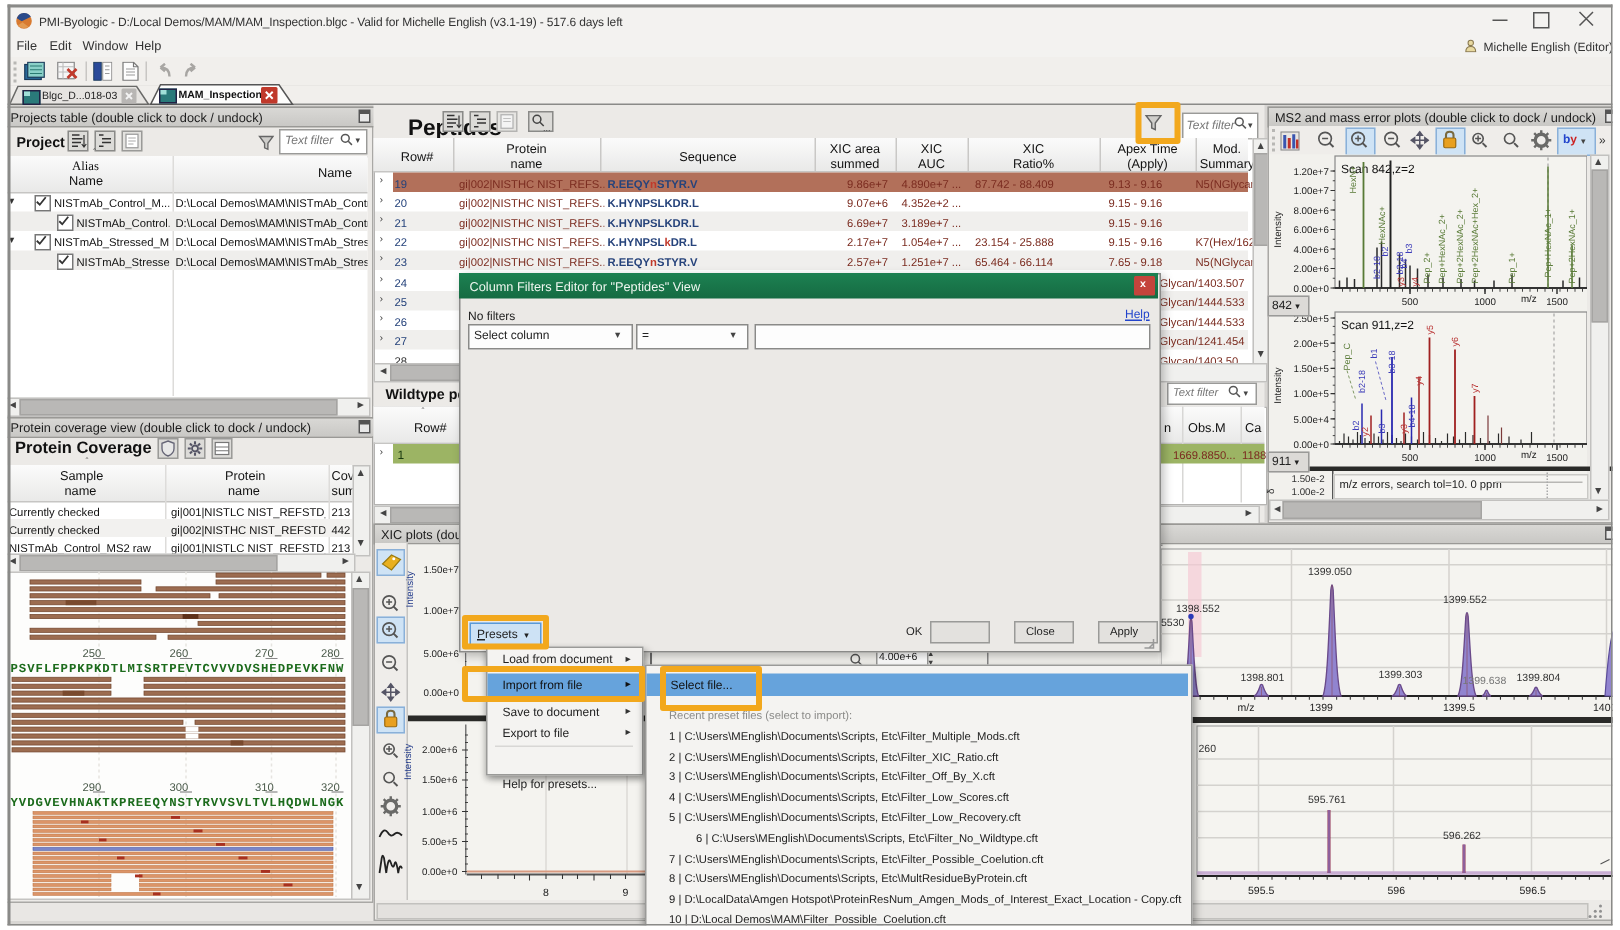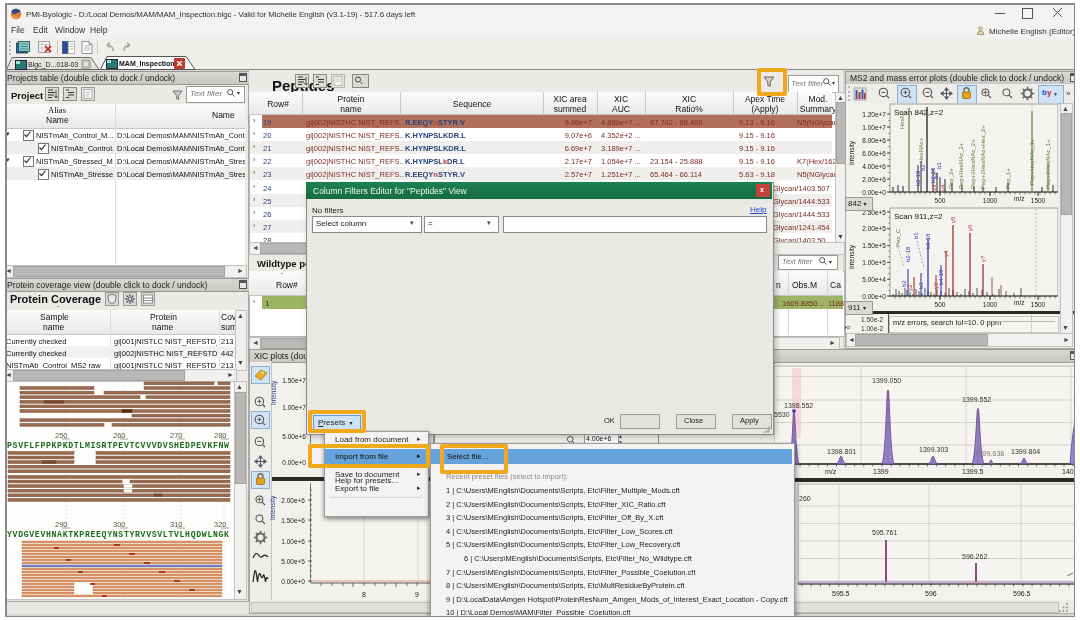--- a/index.html
+++ b/index.html
@@ -440,21 +440,21 @@
     <div class="t" style="left:739px;top:157.3px;font-size:7.5px;color:#7b2c20;">9.15 - 9.16</div>
     <div class="t" style="left:797px;top:157.3px;font-size:7.5px;color:#7b2c20;max-width:40px;overflow:hidden;">K7(Hex/162.0528)</div>
     <div class="abs" style="left:250px;top:167.4px;width:582px;height:13px;background:#f0efed;"></div>
     <div class="t" style="left:253px;top:169.4px;font-size:7px;color:#444;">›</div>
     <div class="t" style="left:263px;top:170.4px;font-size:7.5px;color:#26437b;">23</div>
     <div class="t" style="left:306px;top:170.4px;font-size:7.5px;color:#7b2c20;max-width:97px;overflow:hidden;">gi|002|NISTHC NIST_REFS...</div>
     <div class="t" style="left:405px;top:170.4px;font-size:7.5px;color:#26437b;font-weight:bold;">R.EEQY<i>n</i>STYR.V</div>
     <div class="t" style="left:592px;top:170.4px;font-size:7.5px;color:#7b2c20;transform:translateX(-100%);">2.57e+7</div>
     <div class="t" style="left:601px;top:170.4px;font-size:7.5px;color:#7b2c20;">1.251e+7 ...</div>
     <div class="t" style="left:650px;top:170.4px;font-size:7.5px;color:#7b2c20;">65.464 - 66.114</div>
-    <div class="t" style="left:739px;top:170.4px;font-size:7.5px;color:#7b2c20;">5.63 - 9.18</div>
+    <div class="t" style="left:739px;top:170.4px;font-size:7.5px;color:#7b2c20;">7.65 - 9.18</div>
     <div class="t" style="left:797px;top:170.4px;font-size:7.5px;color:#7b2c20;max-width:40px;overflow:hidden;">N5(NGlycan/1241.454</div>
     <div class="t" style="left:253px;top:182.5px;font-size:7px;color:#444;">›</div>
     <div class="t" style="left:263px;top:183.5px;font-size:7.5px;color:#26437b;">24</div>
     <div class="t" style="left:306px;top:183.5px;font-size:7.5px;color:#7b2c20;max-width:97px;overflow:hidden;">gi|002|NISTHC NIST_REFS...</div>
     <div class="t" style="left:405px;top:183.5px;font-size:7.5px;color:#26437b;font-weight:bold;">R.EEQY<i>n</i>STYR.V</div>
     <div class="t" style="left:592px;top:183.5px;font-size:7.5px;color:#7b2c20;transform:translateX(-100%);"></div>
     <div class="t" style="left:601px;top:183.5px;font-size:7.5px;color:#7b2c20;"></div>
     <div class="t" style="left:650px;top:183.5px;font-size:7.5px;color:#7b2c20;"></div>
     <div class="t" style="left:739px;top:183.5px;font-size:7.5px;color:#7b2c20;"></div>
     <div class="t" style="left:797px;top:183.5px;font-size:7.5px;color:#7b2c20;max-width:40px;overflow:hidden;"></div>
@@ -1091,21 +1091,21 @@
 <div class="t" style="left:417px;top:435px;font-size:7px;color:#333;z-index:61;">▸</div>
 <div class="abs" style="left:325px;top:449px;width:101px;height:15px;background:#66a3dc;z-index:61;"></div>
 <div class="t" style="left:335px;top:452px;font-size:8px;color:#111;z-index:62;">Import from file</div>
 <div class="t" style="left:417px;top:452px;font-size:7px;color:#111;z-index:62;">▸</div>
 <div class="abs" style="left:330px;top:467px;width:92px;height:1px;background:#d8d7d5;z-index:61;"></div>
 <div class="t" style="left:335px;top:470px;font-size:8px;color:#222;z-index:61;">Save to document</div>
 <div class="t" style="left:417px;top:470px;font-size:7px;color:#333;z-index:61;">▸</div>
 <div class="t" style="left:335px;top:484px;font-size:8px;color:#222;z-index:61;">Export to file</div>
 <div class="t" style="left:417px;top:484px;font-size:7px;color:#333;z-index:61;">▸</div>
 <div class="abs" style="left:330px;top:497px;width:92px;height:1px;background:#d8d7d5;z-index:61;"></div>
-<div class="t" style="left:335px;top:476px;font-size:8px;color:#222;z-index:61;text-align:center;">Help for presets...</div>
+<div class="t" style="left:335px;top:518px;font-size:8px;color:#222;z-index:61;text-align:center;">Help for presets...</div>
 
 <div class="abs" style="left:430px;top:443px;width:363px;height:177px;background:#f4f3f1;border:1px solid #9a9a98;box-shadow:-2px 2px 4px rgba(0,0,0,0.22),2px 2px 5px rgba(0,0,0,0.3);z-index:60;"></div>
 <div class="abs" style="left:431px;top:449px;width:361px;height:15px;background:#66a3dc;z-index:61;"></div>
 <div class="t" style="left:447px;top:452px;font-size:8px;color:#111;z-index:62;">Select file...</div>
 <div id="recent">
     <div class="t" style="left:446px;top:472px;font-size:7.5px;color:#8a8a88;z-index:61;">Recent preset files (select to import):</div>
     <div class="t" style="left:446px;top:486px;font-size:7.5px;color:#222;z-index:61;">1 | C:\Users\MEnglish\Documents\Scripts, Etc\Filter_Multiple_Mods.cft</div>
     <div class="t" style="left:446px;top:499.6px;font-size:7.5px;color:#222;z-index:61;">2 | C:\Users\MEnglish\Documents\Scripts, Etc\Filter_XIC_Ratio.cft</div>
     <div class="t" style="left:446px;top:513.2px;font-size:7.5px;color:#222;z-index:61;">3 | C:\Users\MEnglish\Documents\Scripts, Etc\Filter_Off_By_X.cft</div>
     <div class="t" style="left:446px;top:526.8px;font-size:7.5px;color:#222;z-index:61;">4 | C:\Users\MEnglish\Documents\Scripts, Etc\Filter_Low_Scores.cft</div>

